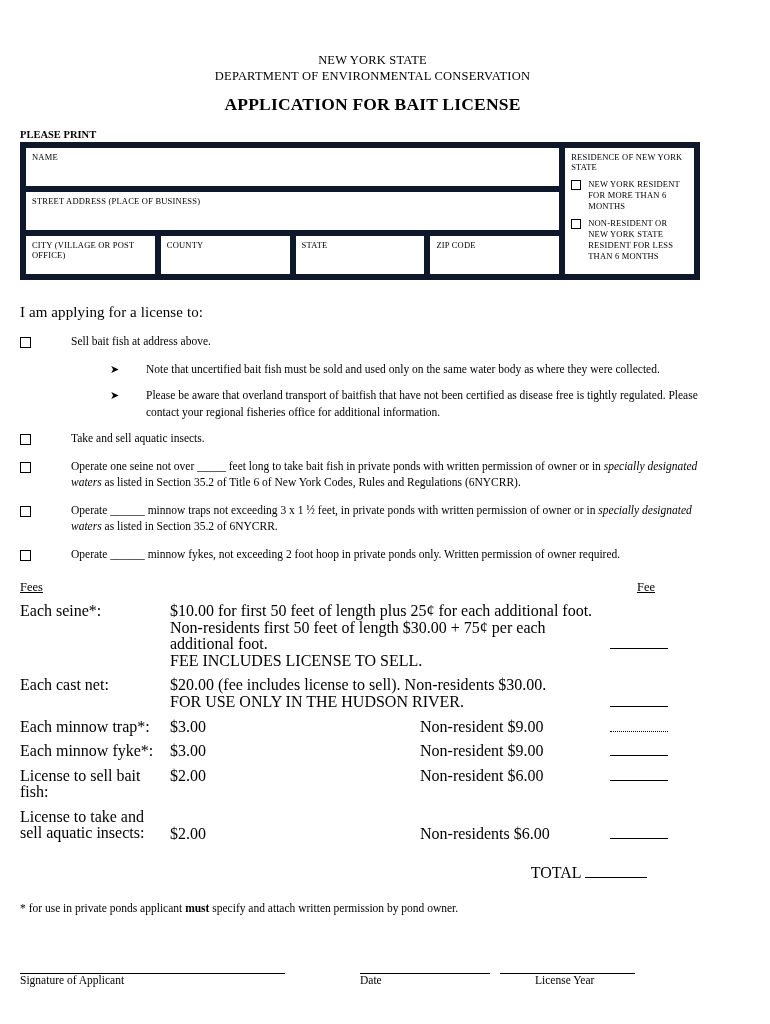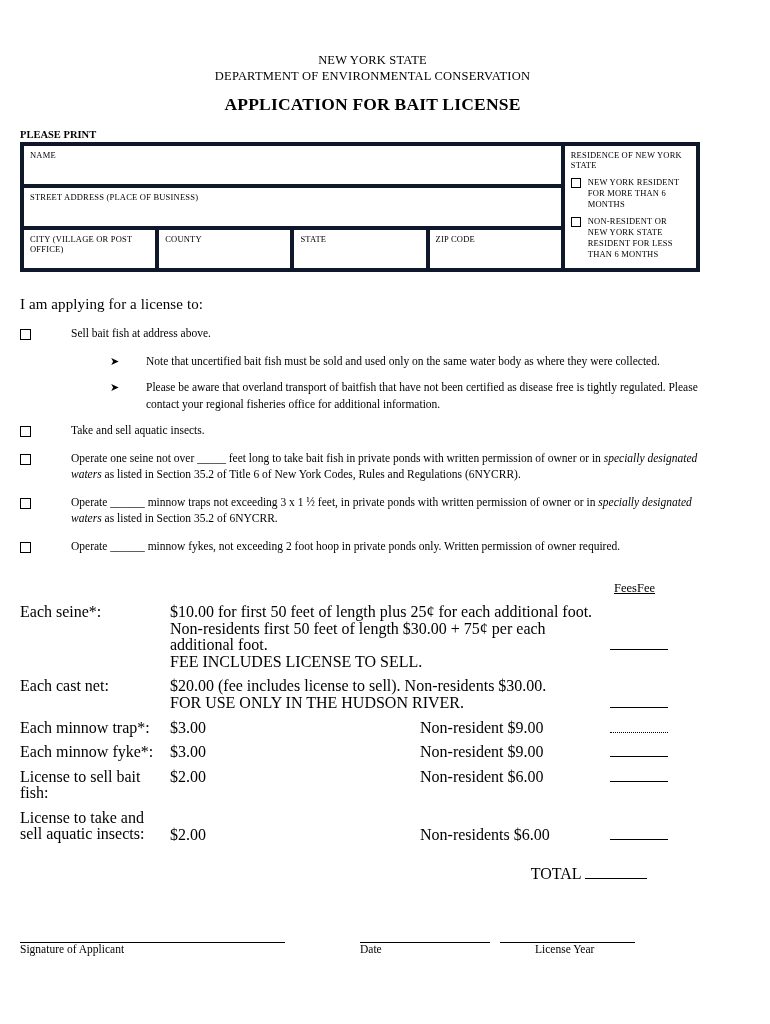--- a/index.html
+++ b/index.html
@@ -41,21 +41,21 @@
     margin-bottom: 2px;
   }
 
   
   table.formgrid {
     width: 680px;
     border-collapse: collapse;
     table-layout: fixed;
   }
   table.formgrid td {
-    border: 4px solid #0f172a;
+    border: 6px solid #0f172a;
     vertical-align: top;
     padding: 4px 6px 0 6px;
     font-size: 8.5px;
     letter-spacing: 0.2px;
     height: 34px;
   }
   td.tall-name { height: 40px; }
   td.tall-addr { height: 44px; }
   td.res-cell {
     padding: 4px 6px 4px 6px;
@@ -117,22 +117,22 @@
     width: 36px;
     font-size: 11px;
   }
   .sub .body { max-width: 600px; }
   em { font-style: italic; }
   b { font-weight: bold; }
 
   
   .fees-head {
     display: flex;
-    justify-content: flex-end;
-    margin-top: 27px;
+    justify-content: space-between;
+    margin-top: 18px;
     margin-bottom: 8px;
     font-size: 12.5px;
   }
   .fees-head span { text-decoration: underline; }
   .fees-head .right { margin-right: 70px; }
 
   table.fees {
     width: 680px;
     border-collapse: collapse;
     font-size: 16px;
@@ -336,20 +336,21 @@
       </td>
     </tr>
   </tbody>
     </table>
 
   <div class="total-row">
     <span>TOTAL</span>
     <span class="blank"></span>
   </div>
 
+  <div class="footnote"><span>* for use in private ponds applicant </span><b>must</b><span> specify and attach written permission by pond owner.</span></div>
 
   <div class="sig-lines">
     <div class="line sig-a"></div>
     <div class="line sig-b"></div>
     <div class="line sig-c"></div>
   </div>
   <div class="sig-labels">
     <div class="lbl-a">Signature of Applicant</div>
     <div class="lbl-b">Date</div>
     <div class="lbl-c">License Year</div>

